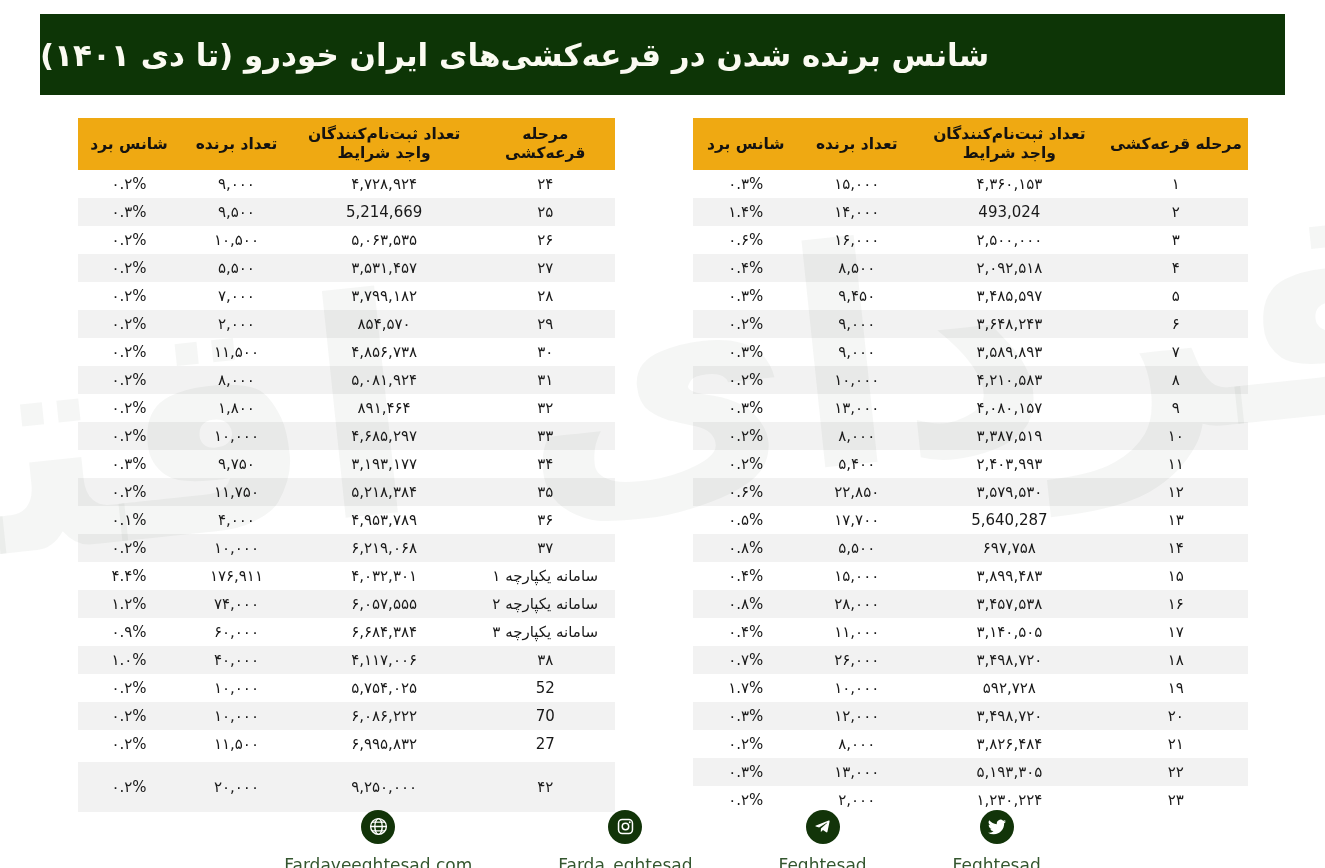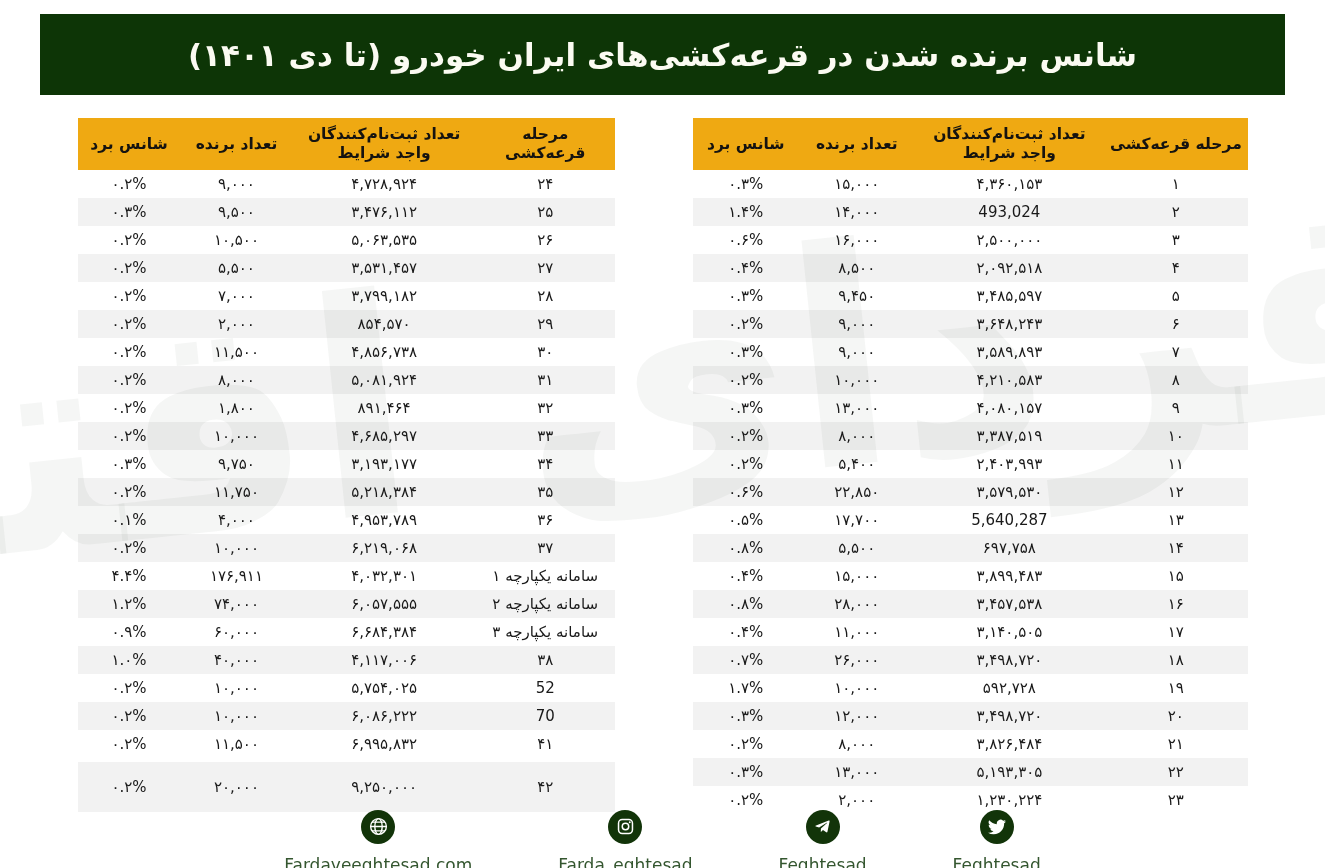--- a/index.html
+++ b/index.html
@@ -5,21 +5,21 @@
   * { margin:0; padding:0; box-sizing:border-box; }
   html,body { background:#fff; }
   #page {
     position:relative; width:1325px; height:868px;
     background:#ffffff; overflow:hidden;
     font-family:"DejaVu Sans", sans-serif;
   }
   
   .title-bar {
     position:absolute; left:40px; top:14px; width:1245px; height:81px;
-    background:#0d3506; display:flex; align-items:center; justify-content:center;
+    background:#0d3506; display:flex; align-items:center; 
     z-index:2;
   }
   .title-bar .title-text {
     color:#fbfbf2; font-size:31px; font-weight:bold; direction:rtl;
     letter-spacing:0;
   }
   
   .watermark {
     position:absolute; left:-90px; top:170px; width:1520px;
     font-size:300px; font-weight:bold; direction:rtl; white-space:nowrap;
@@ -228,21 +228,21 @@
     </div>
     <div class="tbody">
         <div class="row">
           <div class="cell">۲۴</div>
           <div class="cell num">۴,۷۲۸,۹۲۴</div>
           <div class="cell num">۹,۰۰۰</div>
           <div class="cell num">۰.۲%</div>
         </div>
         <div class="row alt">
           <div class="cell">۲۵</div>
-          <div class="cell num">۳,۴۷۶,۱۱۲</div>
+          <div class="cell num">5,214,669</div>
           <div class="cell num">۹,۵۰۰</div>
           <div class="cell num">۰.۳%</div>
         </div>
         <div class="row">
           <div class="cell">۲۶</div>
           <div class="cell num">۵,۰۶۳,۵۳۵</div>
           <div class="cell num">۱۰,۵۰۰</div>
           <div class="cell num">۰.۲%</div>
         </div>
         <div class="row alt">
@@ -341,21 +341,21 @@
           <div class="cell num">۱۰,۰۰۰</div>
           <div class="cell num">۰.۲%</div>
         </div>
         <div class="row alt">
           <div class="cell">70</div>
           <div class="cell num">۶,۰۸۶,۲۲۲</div>
           <div class="cell num">۱۰,۰۰۰</div>
           <div class="cell num">۰.۲%</div>
         </div>
         <div class="row">
-          <div class="cell">۴۱</div>
+          <div class="cell">27</div>
           <div class="cell num">۶,۹۹۵,۸۳۲</div>
           <div class="cell num">۱۱,۵۰۰</div>
           <div class="cell num">۰.۲%</div>
         </div>
         <div class="row alt tall">
           <div class="cell">۴۲</div>
           <div class="cell num">۹,۲۵۰,۰۰۰</div>
           <div class="cell num">۲۰,۰۰۰</div>
           <div class="cell num">۰.۲%</div>
         </div>

